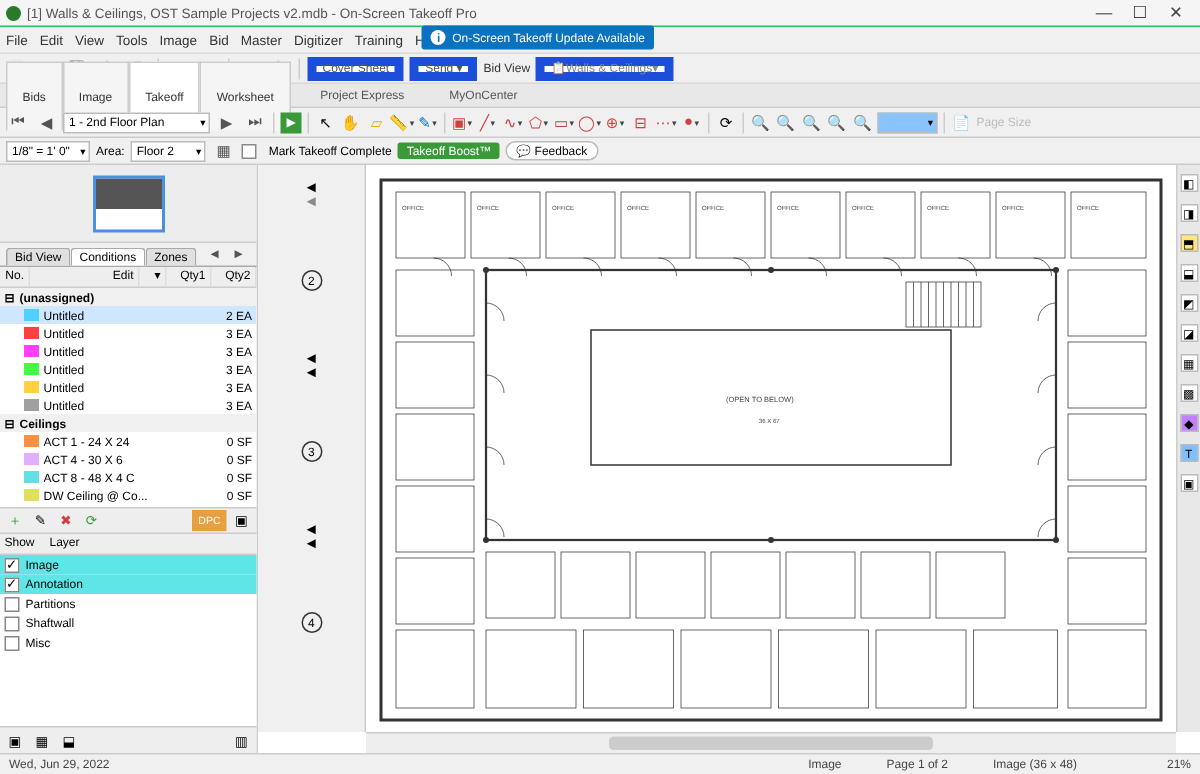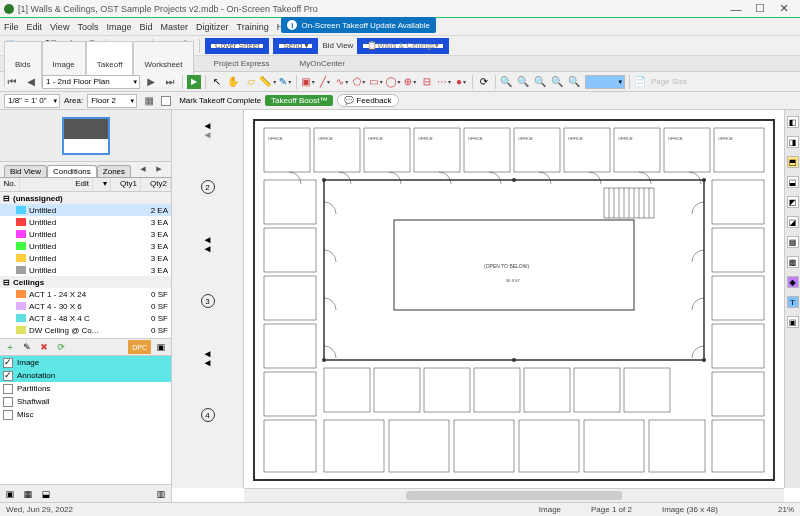--- a/index.html
+++ b/index.html
@@ -285,20 +285,24 @@
       <span class="ctbtn">✎</span>
       <span class="ctbtn" style="color:#d04040;">✖</span>
       <span class="ctbtn" style="color:#3a9a3a;">⟳</span>
       <span style="flex:1"></span>
       <span class="ctbtn" style="background:#e6a040;color:#fff;width:auto;padding:0 4px;font-size:7px;">
           <span>DPC</span>
         </span>
       <span class="ctbtn">▣</span>
     </div>
     <div class="layer-panel">
+      <div class="layer-hdr">
+        <div style="width:30px;">Show</div>
+        <div style="flex:1;">Layer</div>
+      </div>
       <div id="layerlist">
           <div class="layer-row hl">
             <span class="lchk on"></span>
             <span>Image</span>
           </div>
           <div class="layer-row hl">
             <span class="lchk on"></span>
             <span>Annotation</span>
           </div>
           <div class="layer-row">

